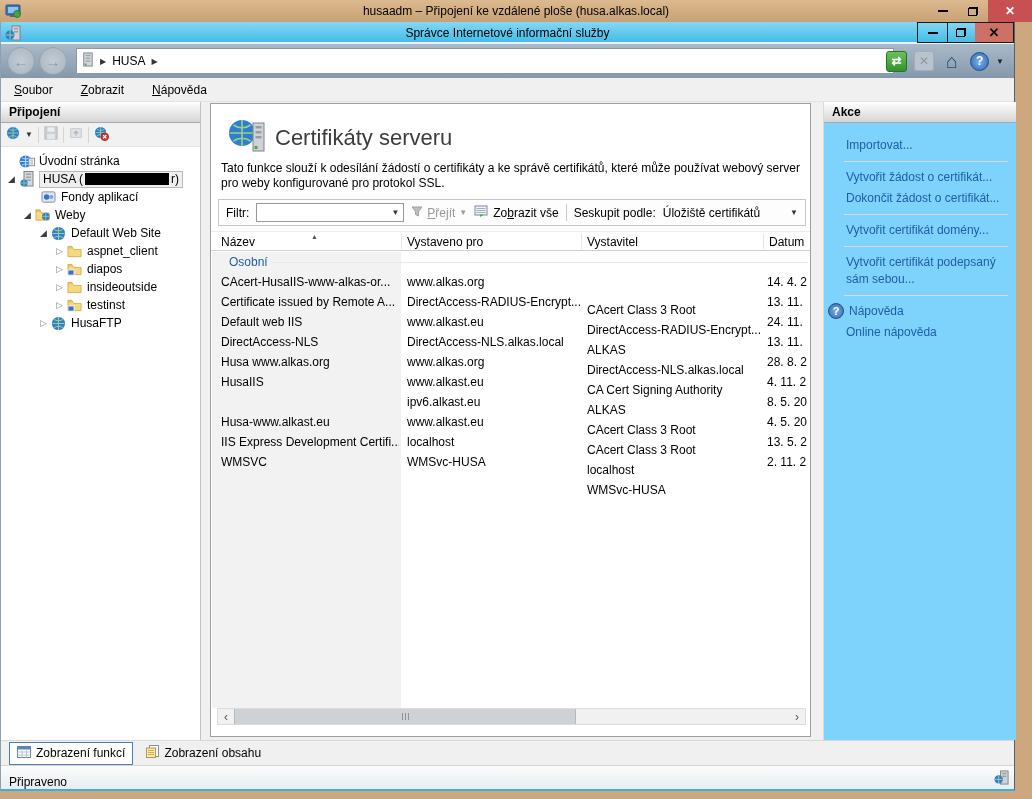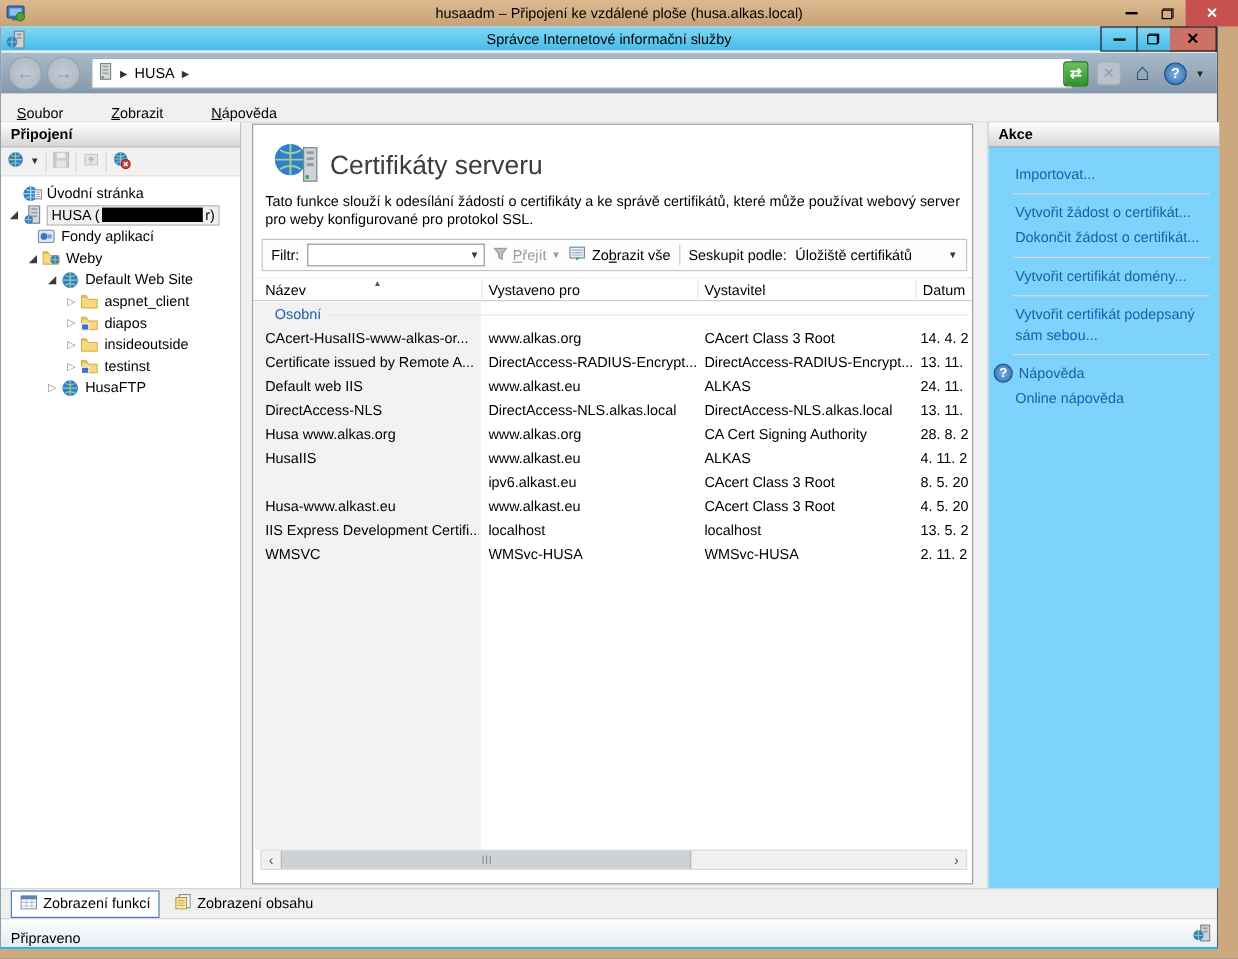--- a/index.html
+++ b/index.html
@@ -50,21 +50,21 @@
                 border-radius:3px; color:#fff; font-size:12px; font-weight:bold; display:flex; align-items:center; justify-content:center; }
   .ai-stop { width:20px; height:20px; background:#b9c3cd; border:1px solid #a2aeb9; border-radius:3px;
              color:#8d99a5; font-size:12px; display:flex; align-items:center; justify-content:center; }
   .ai-home { width:22px; height:22px; color:#274d73; font-size:20px; display:flex; align-items:center; justify-content:center; }
   .ai-help { width:19px; height:19px; border-radius:50%; background:radial-gradient(#7fb3e8,#2a64ad);
              border:1px solid #1f4f8b; color:#fff; font-weight:bold; font-size:12px; display:flex; align-items:center; justify-content:center; }
   .ai-dd { font-size:8px; color:#222; }
 
   
   .menubar { position:absolute; left:0; top:56px; right:0; height:24px; background:#f0f0f0;
-             border-bottom:1px solid #e2e2e2; display:flex; align-items:flex-end; padding-left:13px; gap:40px; }
+             border-bottom:1px solid #e2e2e2; display:flex; align-items:center; padding-left:13px; gap:28px; }
   .u { text-decoration:underline; }
 
   
   .lpanel { position:absolute; left:0; top:80px; width:200px; height:638px; background:#fff;
             border-right:1px solid #c3c3c3; }
   .phead { height:21px; background:linear-gradient(#ffffff,#d5d5d5); border-bottom:1px solid #a8a8a8;
            font-weight:bold; display:flex; align-items:center; padding-left:8px; }
   .ltoolbar { height:24px; background:#f1f1f1; border-bottom:1px solid #e0e0e0; display:flex; align-items:center; padding-left:5px; gap:5px; }
   .tsep { width:1px; height:16px; background:#d5d5d5; }
   .dim { opacity:.45; }
@@ -110,21 +110,21 @@
   .hvline { position:absolute; top:2px; height:15px; width:1px; background:#e4e4e4; }
 
   .colshade { position:absolute; left:1px; top:148px; width:189px; height:456px; background:#f2f2f2; }
   .listarea { position:absolute; left:0; top:148px; width:601px; }
   .grp { display:flex; align-items:center; height:20px; color:#1f5da8; padding-left:18px; }
   .grp::after { content:''; flex:1; height:1px; background:#e3e9f0; margin:0 4px; }
   .dr { position:relative; height:20px; }
   .dc { position:absolute; top:0; height:20px; display:flex; align-items:center; white-space:nowrap; overflow:hidden; }
   .dc1 { left:10px; width:178px; }
   .dc2 { left:196px; width:176px; }
-  .dc3 { left:376px; width:174px; }
+  .dc3 { left:376px; width:174px;margin-top:28px; }
   .dc4 { left:556px; width:45px; }
 
   .hsb { position:absolute; left:6px; top:604px; width:589px; height:17px; background:#f1f1f1; border:1px solid #dcdcdc; }
   .hsb-btn { position:absolute; top:0; width:16px; height:15px; display:flex; align-items:center;
              justify-content:center; color:#555; font-size:12px; }
   .hsb-left { left:0; } .hsb-right { right:0; }
   .hsb-thumb { position:absolute; left:16px; top:0; width:342px; height:15px; background:#ced1d5;
                border-left:1px solid #b6b9bd; border-right:1px solid #b6b9bd;
                display:flex; align-items:center; justify-content:center; gap:2px; }
   .grip { width:1px; height:7px; background:#8f9296; }
@@ -277,21 +277,21 @@
                 <circle cx="4" cy="12" r="3.6" fill="#2f7fd0"></circle>
                 <path d="M0.6 12h6.8M4 8.5v7" stroke="#9fd08a" stroke-width="0.8"></path>
               </svg>
           </span>
           <span class="selbox">
             <span>HUSA (</span>
             <span class="redact"></span>
             <span>r)</span>
           </span>
         </div>
-        <div class="trow" style="padding-left:16px">
+        <div class="trow" style="padding-left:26px">
           <span class="arrow-slot"></span>
           <span class="ticon">
             <svg width="15" height="14" viewBox="0 0 16 15">
                 <rect x="1" y="2" width="14" height="11" rx="1.5" fill="#dfe7f2" stroke="#7d8aa0"></rect>
                 <circle cx="6" cy="7.5" r="3" fill="#3b74c4"></circle>
                 <circle cx="11" cy="7.5" r="2.2" fill="#79a7dd"></circle>
               </svg>
           </span>
           <span>Fondy aplikací</span>
         </div>

